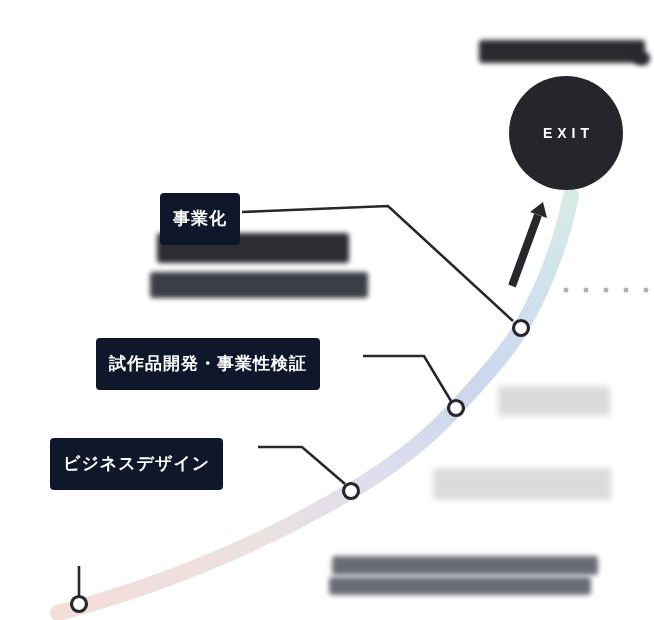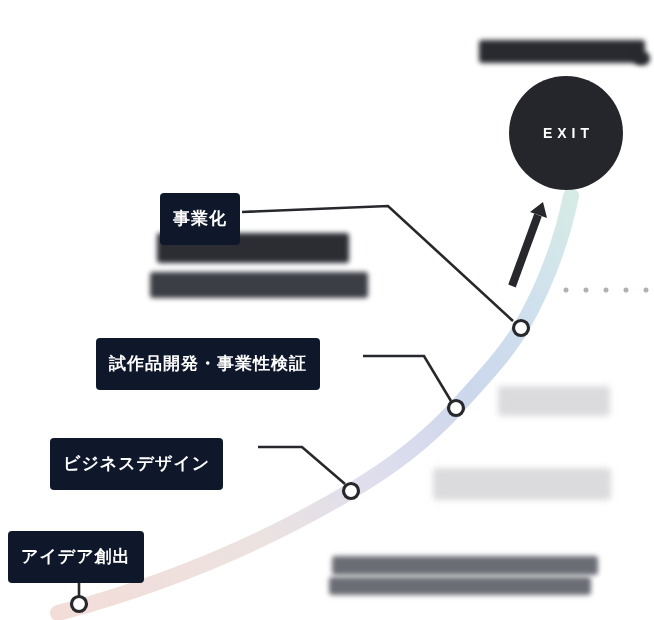--- a/index.html
+++ b/index.html
@@ -98,20 +98,19 @@
 
   <div class="redacted red-exit-note blur-strong"></div>
   <div class="redacted red-exit-note-tail blur-strong"></div>
   <div class="redacted red-comm-1 blur-strong"></div>
   <div class="redacted red-comm-2 blur-strong"></div>
   <div class="redacted red-curve-upper blur-soft"></div>
   <div class="redacted red-curve-lower blur-soft"></div>
   <div class="redacted red-bottom-1 blur-strong"></div>
   <div class="redacted red-bottom-2 blur-strong"></div>
 
-  <div class="stage-label label-idea">アイデア創出</div>
   <div class="stage-label label-business-design">ビジネスデザイン</div>
   <div class="stage-label label-prototype">試作品開発・事業性検証</div>
   <div class="stage-label label-commercialization">事業化</div>
 
   <div class="exit-node">EXIT</div>
 
 </div>
 
 </body></html>

